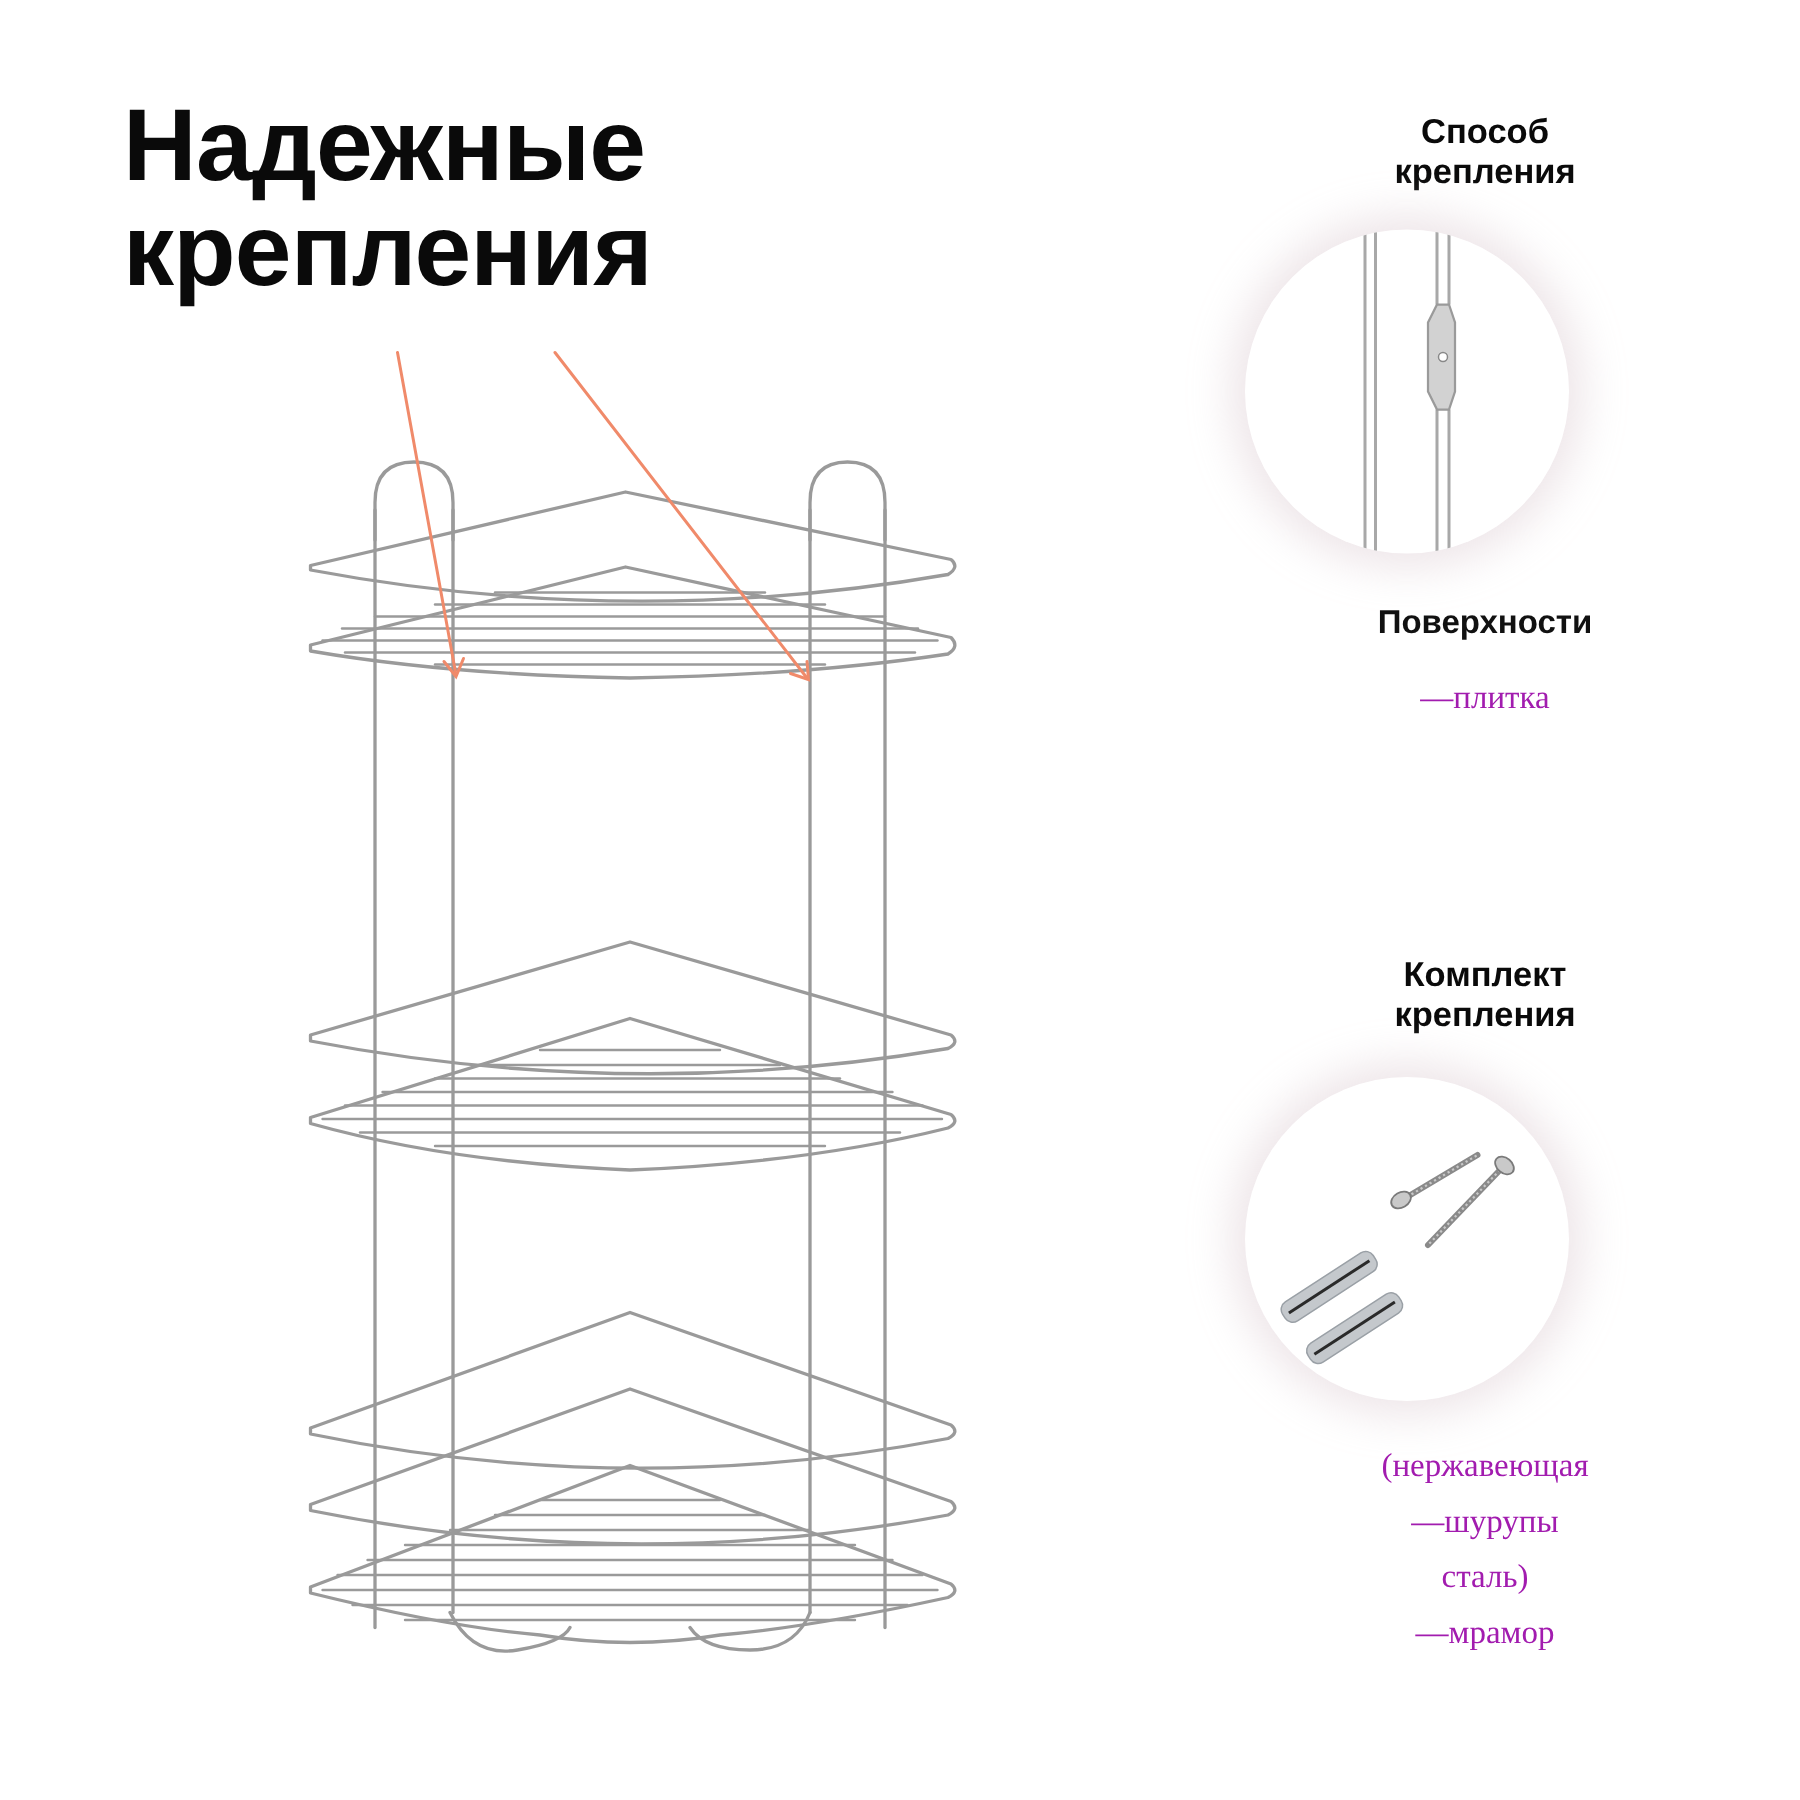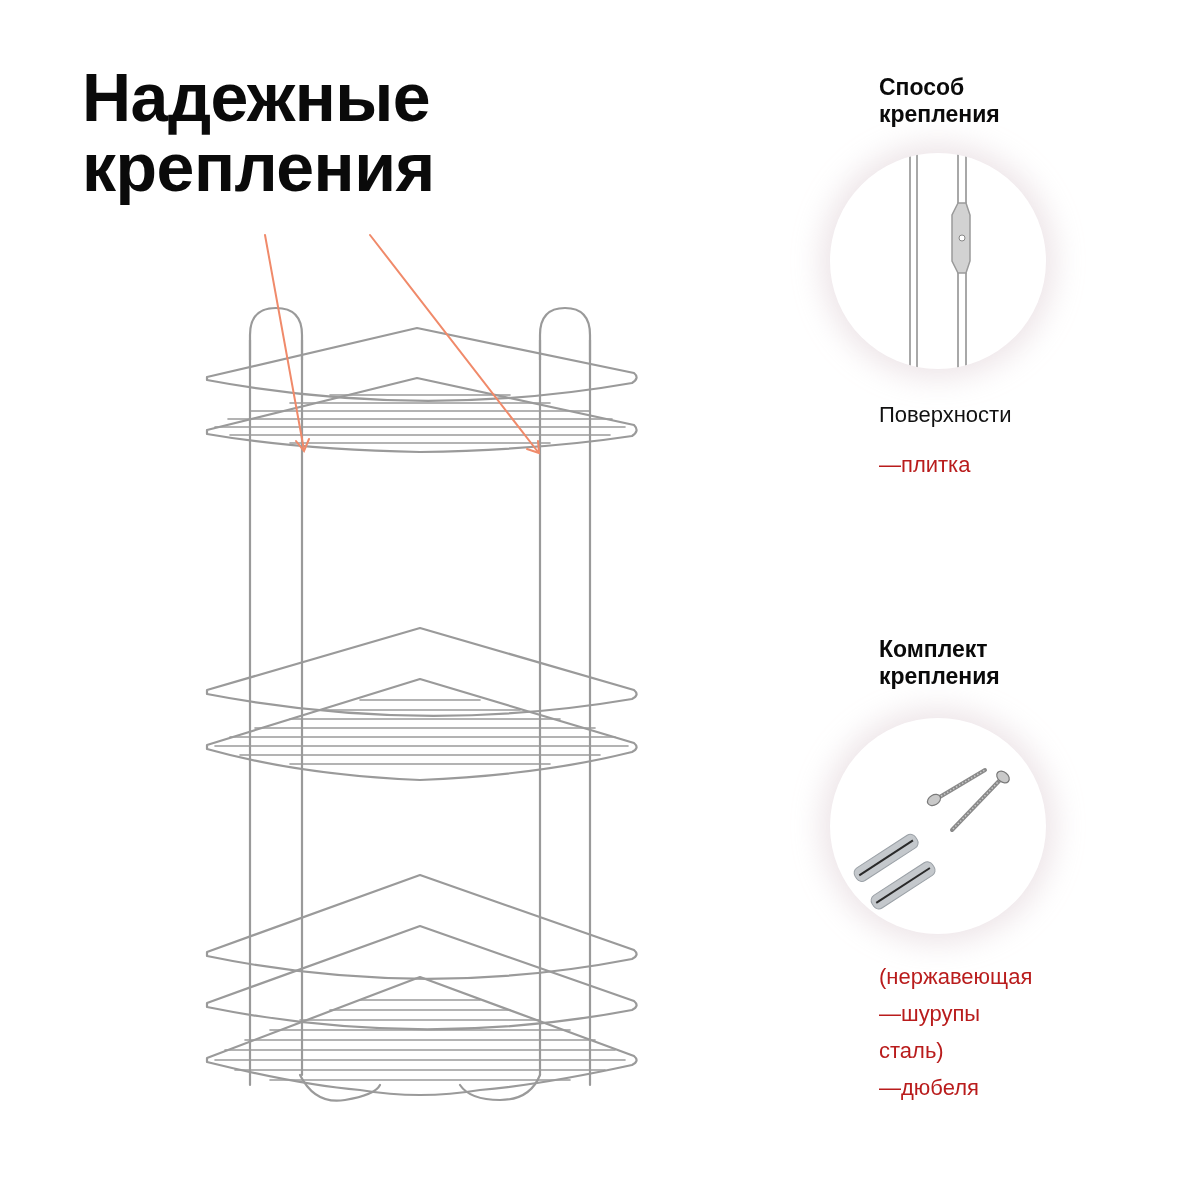--- a/index.html
+++ b/index.html
@@ -2,28 +2,28 @@
 <html><head>
   <meta charset="utf-8">
   <style>
     html, body { margin: 0; padding: 0; background: #ffffff; }
     body { width: 1200px; height: 1200px; position: relative; overflow: hidden;
            font-family: "Liberation Sans", "DejaVu Sans", sans-serif; color: #0a0a0a; }
     .headline { position: absolute; left: 82px; top: 62px; margin: 0;
                 font-size: 68px; font-weight: 700; line-height: 70px; letter-spacing: -0.5px; }
     .headline span { display: block; }
     .product { position: absolute; left: 190px; top: 220px; width: 460px; height: 900px; }
-    .side { position: absolute; left: 879px; width: 300px; }
+    .side { position: absolute; left: 840px; width: 300px; text-align: center; }
     .side-title { margin: 0; font-size: 23px; font-weight: 700; line-height: 27px; }
     .side-title span { display: block; }
     .circle { position: absolute; left: 830px; width: 216px; height: 216px; border-radius: 50%;
               background: #ffffff; box-shadow: 0 0 28px 10px rgba(232, 222, 226, 0.75); overflow: hidden; }
-    .side-text { font-size: 22px; line-height: 34px; font-weight: 400; color: #111; margin: 0; }
+    .side-text { font-size: 22px; line-height: 34px; font-weight: 700; color: #111; margin: 0; }
     .side-text span { display: block; }
-    .list { list-style: none; margin: 0; padding: 0; font-size: 22px; line-height: 37px; color: #b91c1c; }
+    .list { list-style: none; margin: 0; padding: 0; font-size: 22px; line-height: 37px; color: #a21caf; font-family: Liberation Serif, serif; }
     .list li { display: block; }
   </style>
 </head>
 <body>
 
 <h1 class="headline">
   <span>Надежные</span>
   <span>крепления</span>
 </h1>
 
@@ -151,15 +151,15 @@
       <line x1="42" y1="169.5" x2="106" y2="169.5" stroke="#2a2a2a" stroke-width="2"></line>
     </g>
   </svg>
 </div>
 
 <div class="side" style="top:958px;">
   <ul class="list">
     <li>(нержавеющая</li>
     <li>—шурупы</li>
     <li>сталь)</li>
-    <li>—дюбеля</li>
+    <li>—мрамор</li>
   </ul>
 </div>
 
 </body></html>

